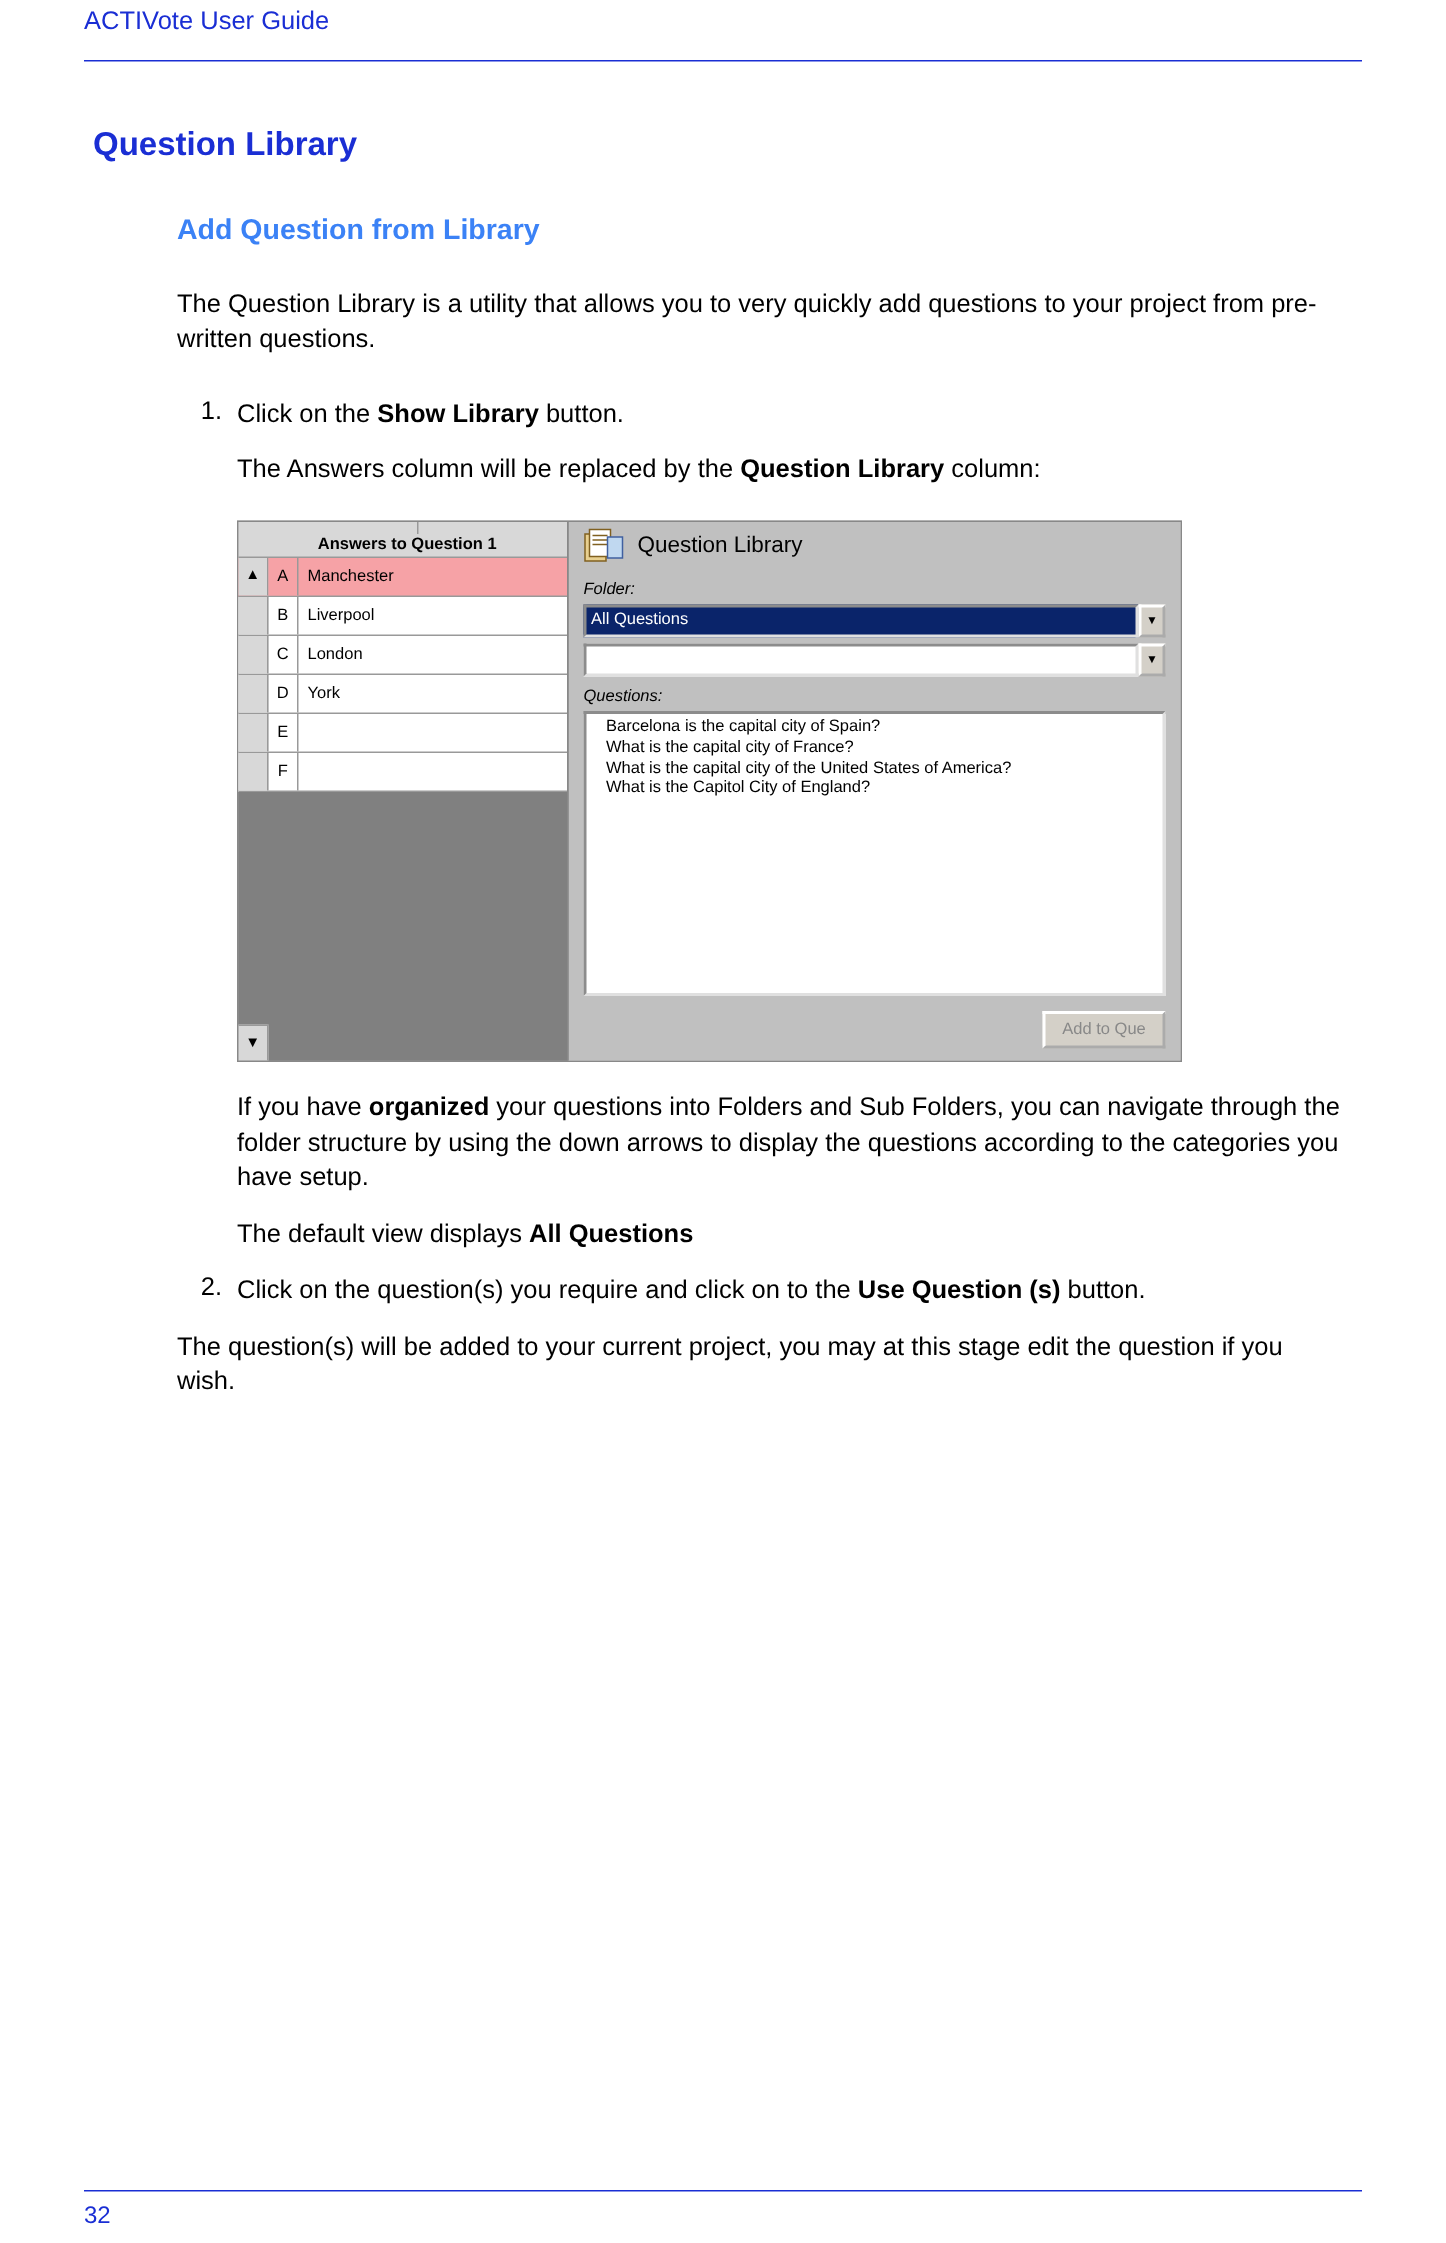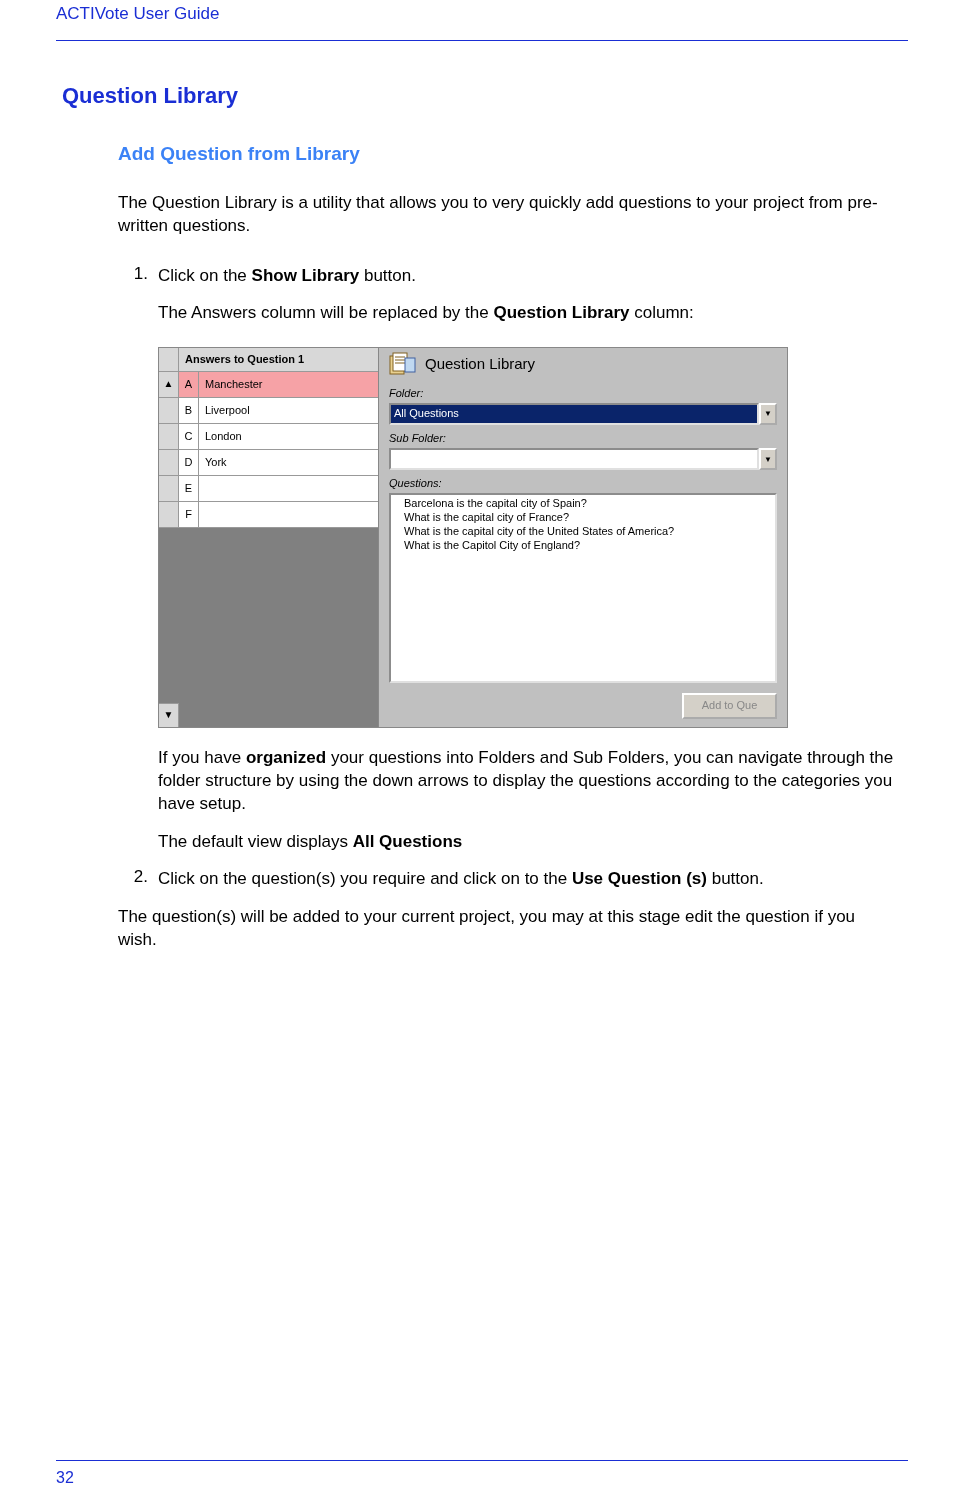--- a/index.html
+++ b/index.html
@@ -83,20 +83,21 @@
     display: flex;
     flex-direction: column;
     border-right: 1px solid #888;
   }
   .ans-header {
     display: flex;
     background: #d8d8d8;
     border-bottom: 1px solid #999;
     height: 24px;
     align-items: center;
+    flex-direction: column;
   }
   .ans-header-cell1 {
     width: 20px;
     border-right: 1px solid #999;
     height: 100%;
   }
   .ans-header-cell2 {
     flex: 1;
     font-weight: bold;
     padding-left: 6px;
@@ -208,21 +209,21 @@
     display: flex;
     justify-content: flex-end;
     margin-top: 10px;
   }
   .lib-button {
     background: #d4d0c8;
     border: 2px outset #fff;
     padding: 3px 10px;
     font-size: 11px;
     color: #888;
-    width: 95px;
+    width: 82px;
     text-align: center;
   }
 
   .footer {
     position: absolute;
     bottom: 8px;
     left: 56px;
     right: 56px;
     border-top: 1.5px solid #1a2ed4;
     text-align: left;
@@ -305,21 +306,20 @@
                   <rect x="16" y="6" width="10" height="14" fill="#c0d8f0" stroke="#4060a0"></rect>
                 </svg>
               </span>
               <span class="lib-title">Question Library</span>
             </div>
             <div class="lib-label">Folder:</div>
             <div class="lib-combo">
               <div class="lib-combo-field sel">All Questions</div>
               <div class="lib-combo-btn">▼</div>
             </div>
-            <div class="lib-label">Sub Folder:</div>
             <div class="lib-combo">
               <div class="lib-combo-field"></div>
               <div class="lib-combo-btn">▼</div>
             </div>
             <div class="lib-label">Questions:</div>
             <div class="lib-listbox">
               <div>Barcelona is the capital city of Spain?</div>
               <div>What is the capital city of France?</div>
               <div>What is the capital city of the United States of America?</div>
               <div>What is the Capitol City of England?</div>

